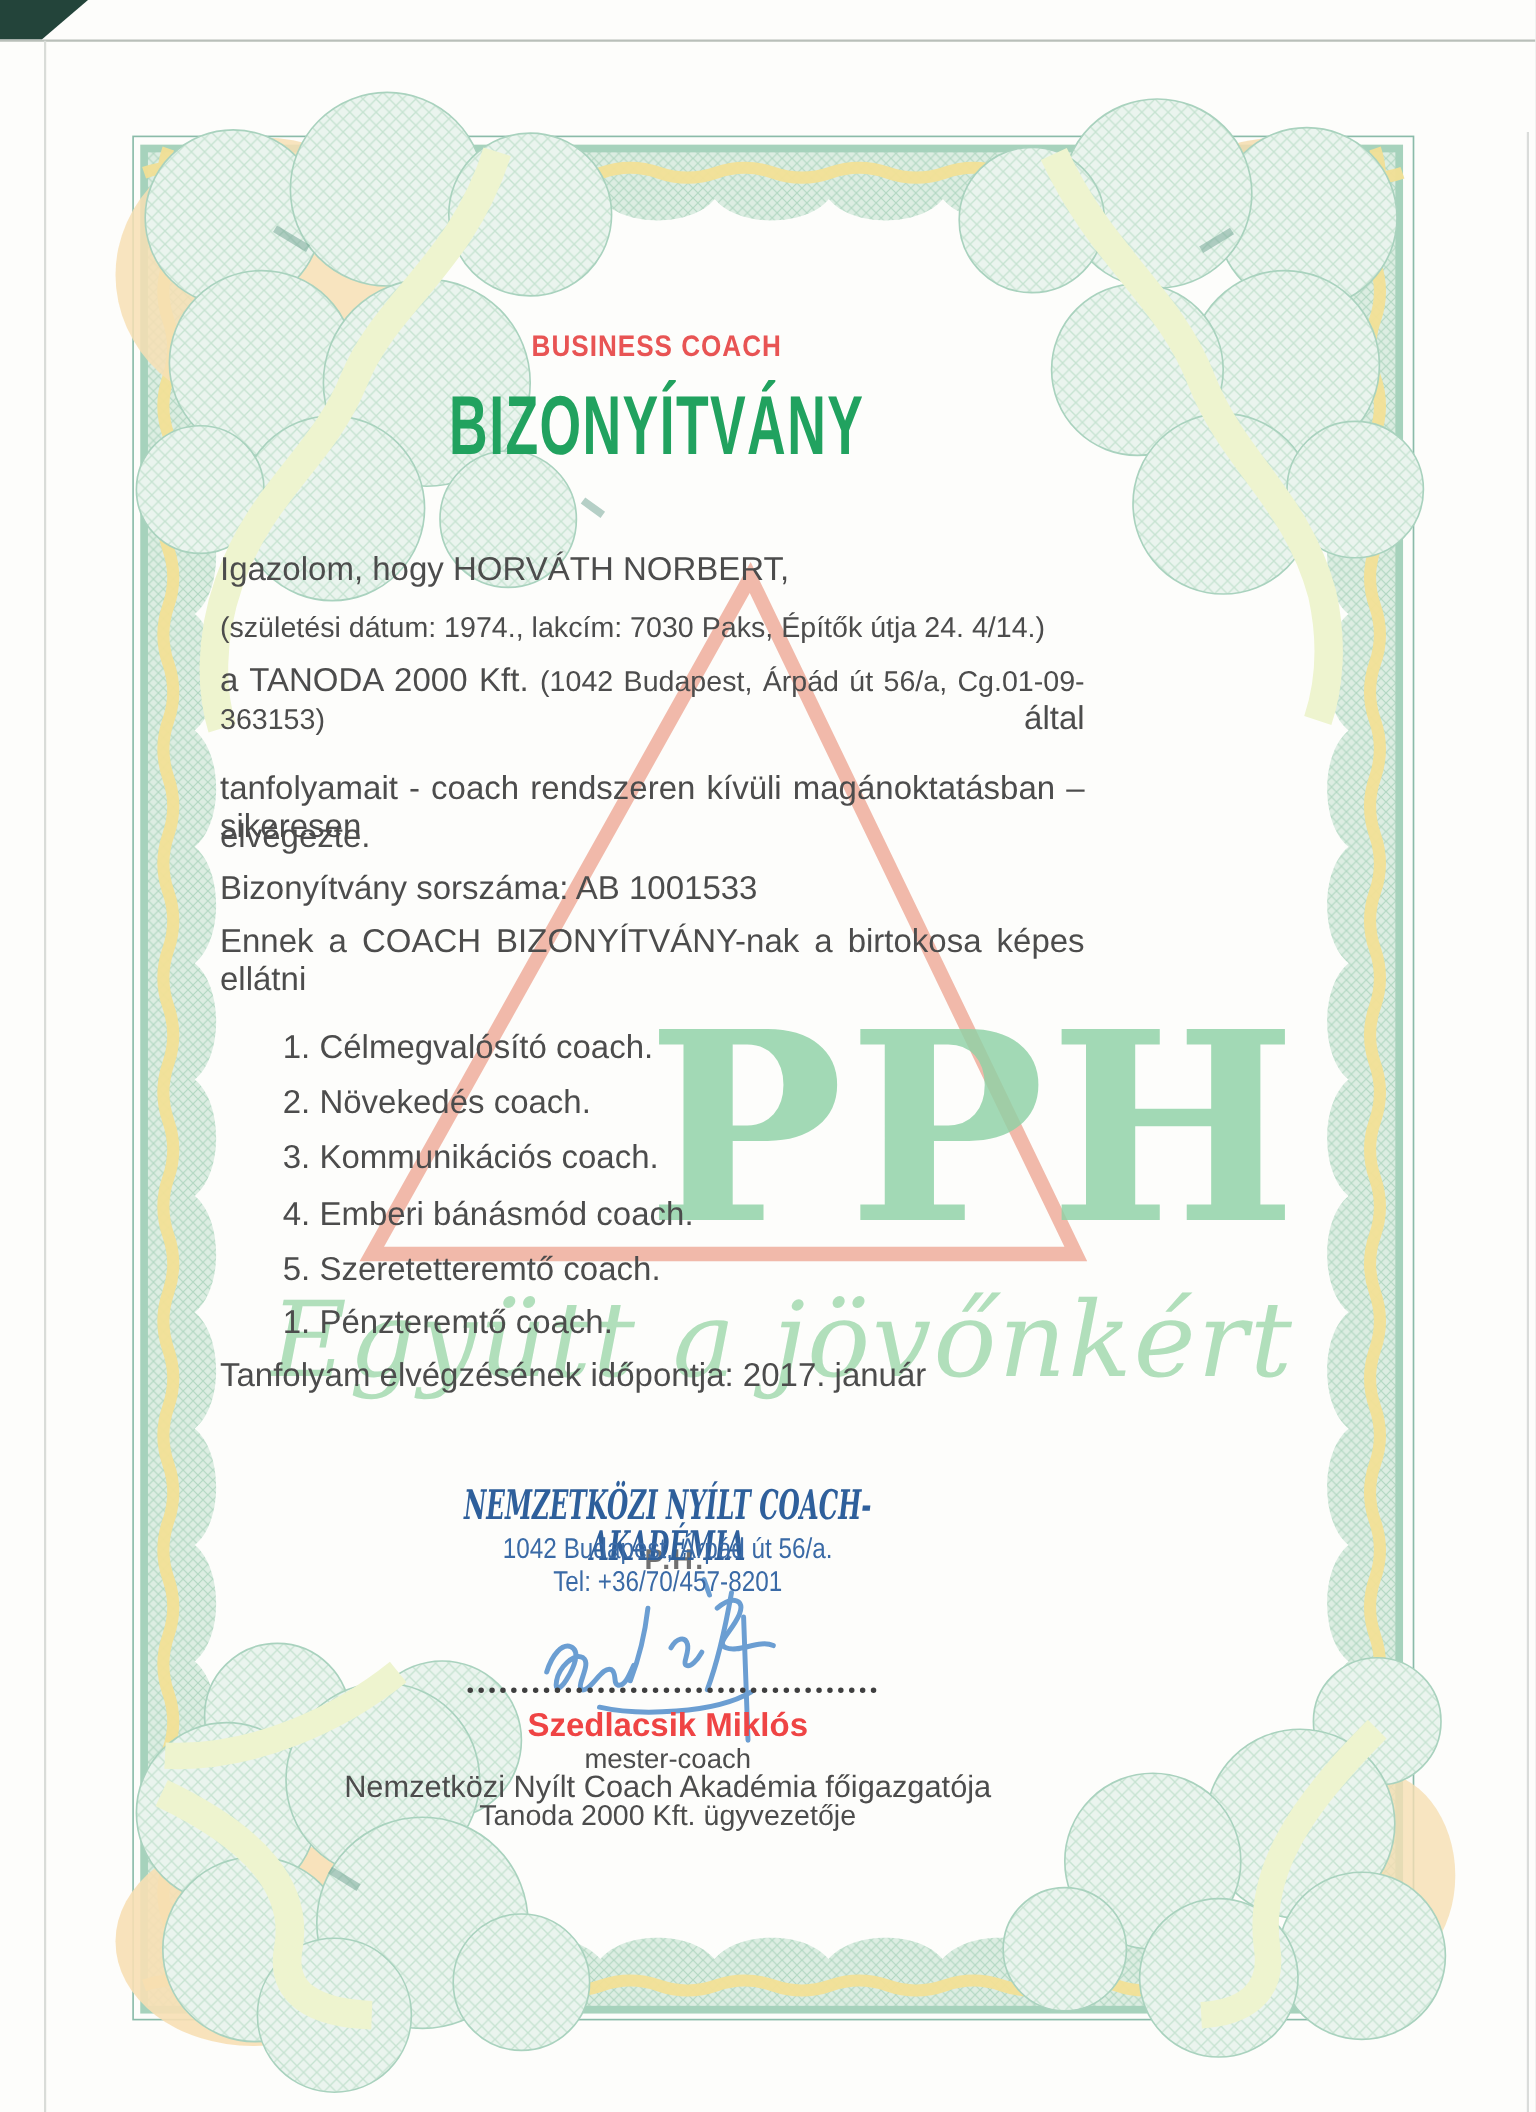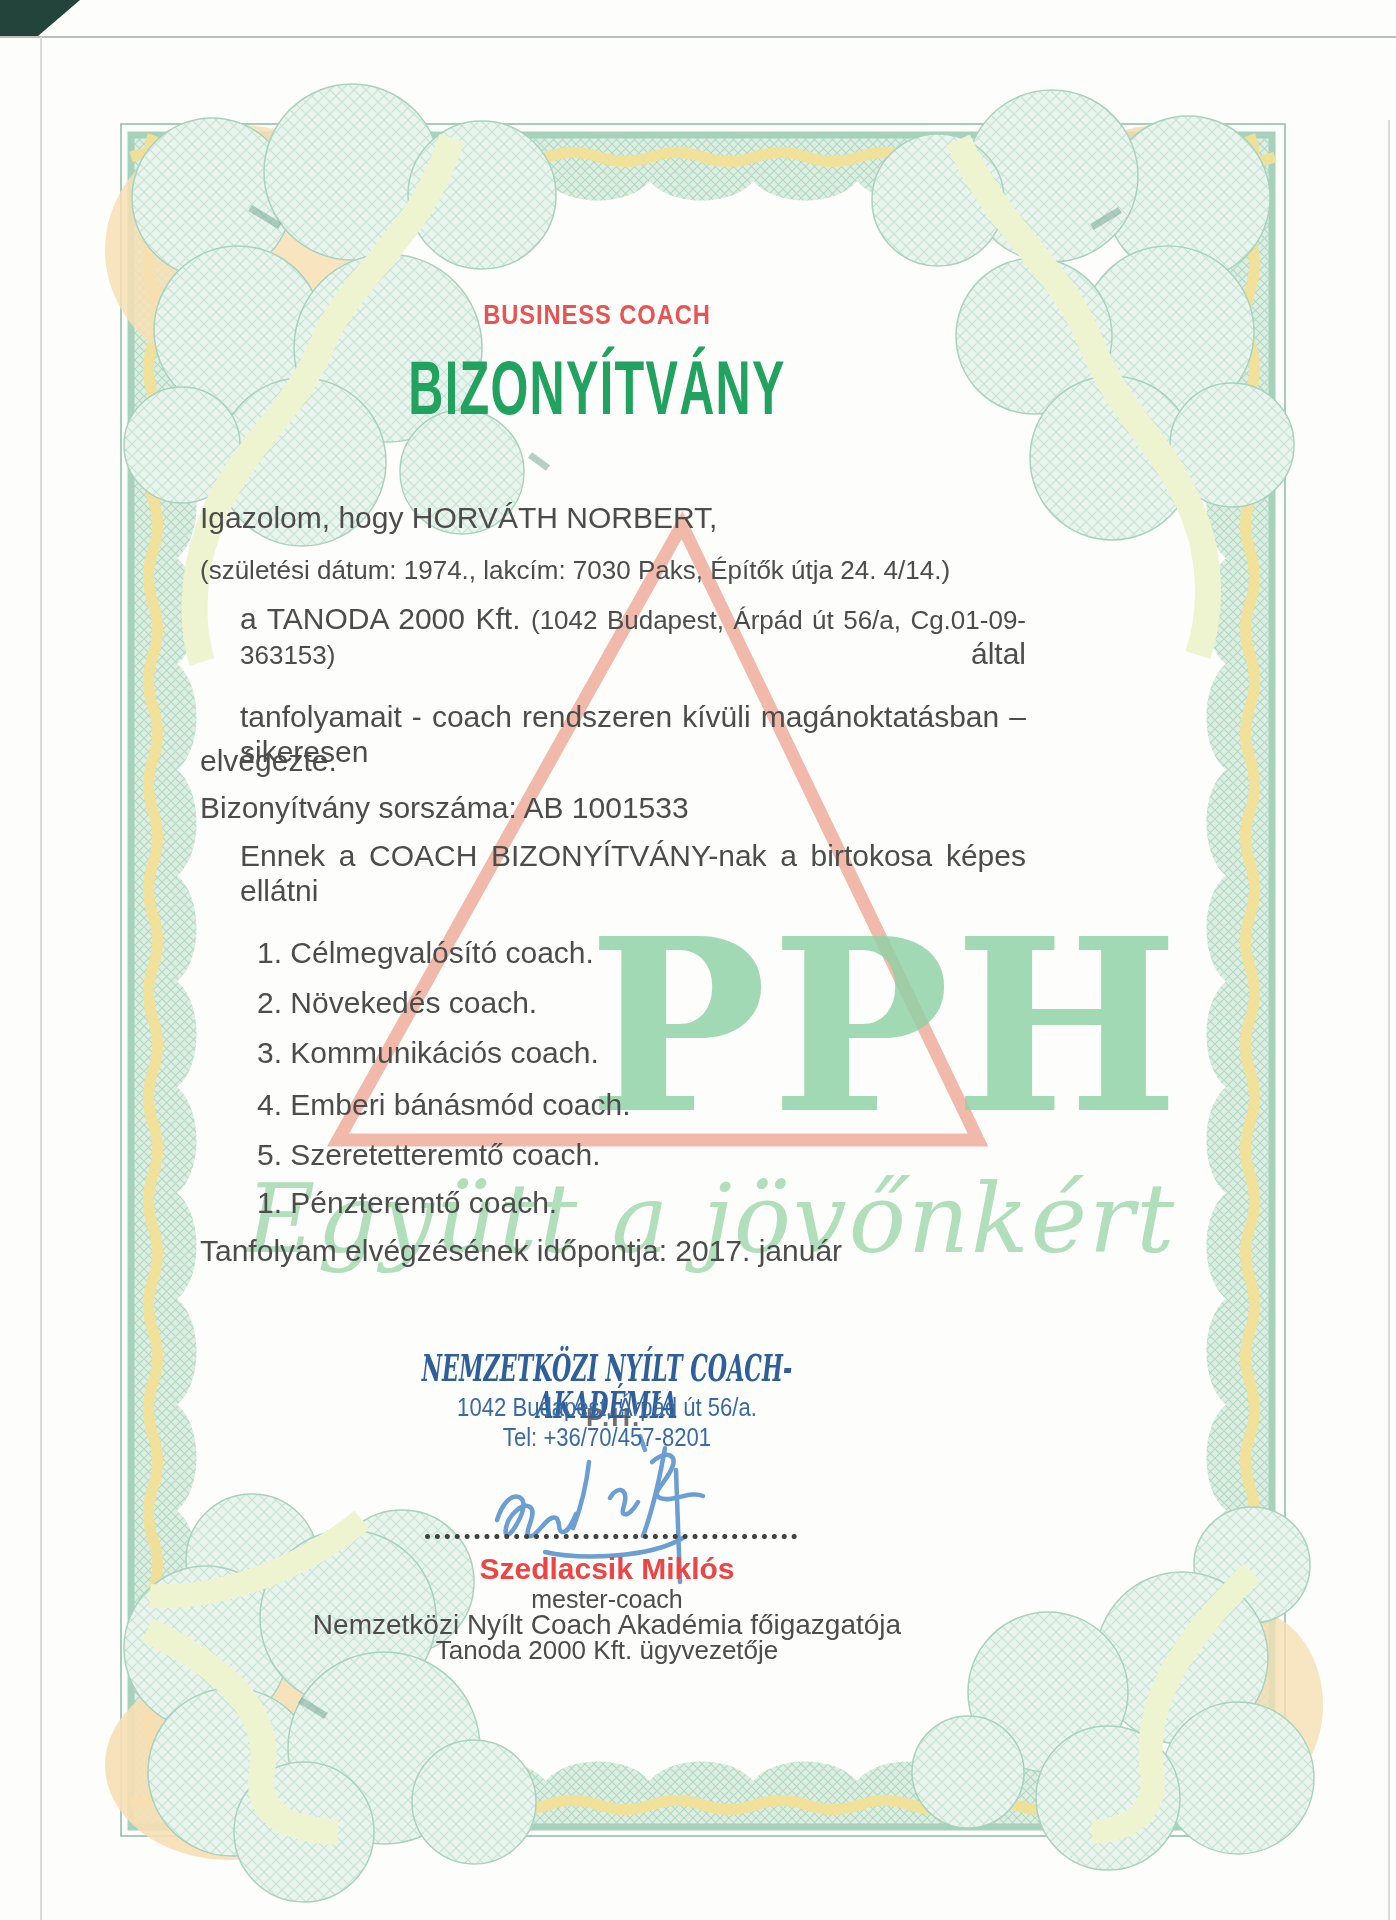--- a/index.html
+++ b/index.html
@@ -13,21 +13,21 @@
           color:#8fd2a6;opacity:.82;letter-spacing:4px;}
   .wm-slogan{left:246px;top:1172px;font-size:95px;line-height:1;font-style:italic;
              color:#a9dcb5;opacity:.9;letter-spacing:2px;}
   .txt{position:absolute;z-index:3;line-height:1.15;}
   .center-head{left:122px;width:950px;text-align:center;}
   .eyebrow{top:300px;font-size:27px;font-weight:bold;color:#e85454;letter-spacing:1px;
            transform:scaleX(.88);transform-origin:50% 0;}
   .title{top:350px;font-size:76px;font-weight:bold;color:#21a25f;letter-spacing:2px;
          line-height:1;transform:scaleX(.64);transform-origin:50% 0;}
   .bodyline{left:200px;width:786px;font-size:30px;}
-  .just{text-align:justify;text-align-last:justify;margin-left:40px;}
+  .just{text-align:justify;text-align-last:justify;}
   .small{font-size:26px;}
   .listitem{left:257px;width:700px;font-size:30px;}
   .footer-center{left:207px;width:800px;text-align:center;}
   .blue-caps{top:1350px;font-family:"DejaVu Serif",serif;font-style:italic;font-weight:bold;
              font-size:37px;color:#2e5f9b;line-height:1;transform:scaleX(.6);transform-origin:50% 0;}
   .blue-line{color:#3a6aa6;font-size:26px;line-height:1;transform:scaleX(.85);transform-origin:50% 0;}
   .seal{left:586px;top:1402px;z-index:2;font-size:26px;font-weight:bold;color:#585858;
         letter-spacing:2px;opacity:.85;}
   .dotline{left:425px;top:1534px;width:372px;height:0;border-bottom:5px dotted #3f3f3f;z-index:3;position:absolute;}
   .sig-name{top:1554px;font-size:30px;font-weight:bold;color:#ef4444;line-height:1;}

